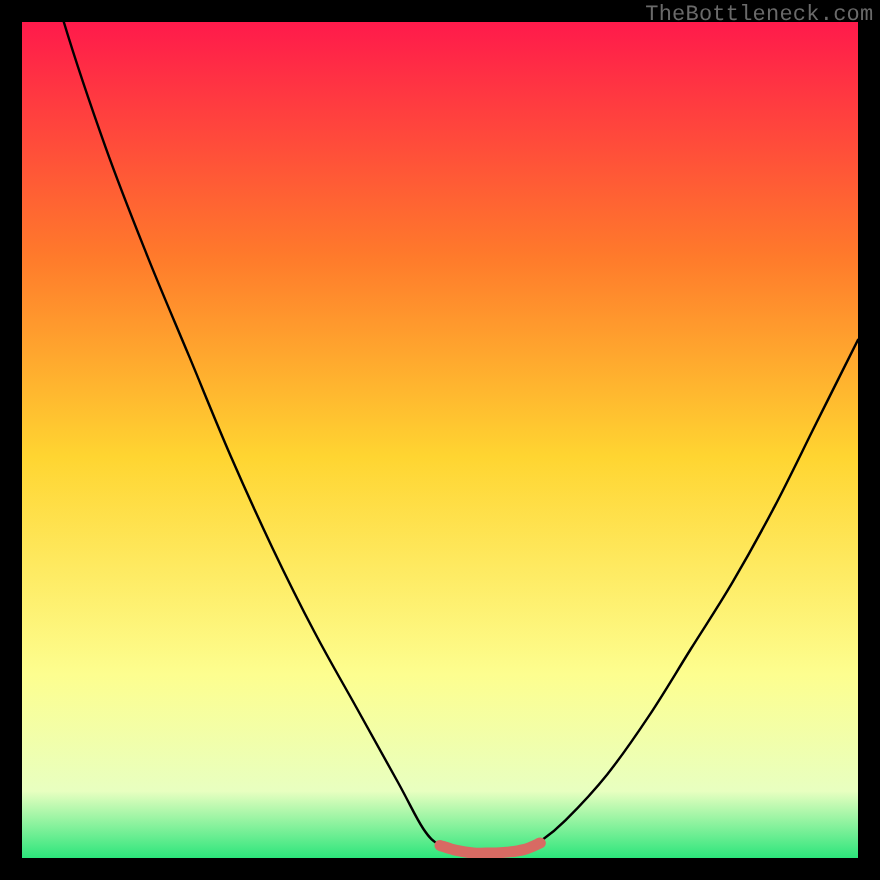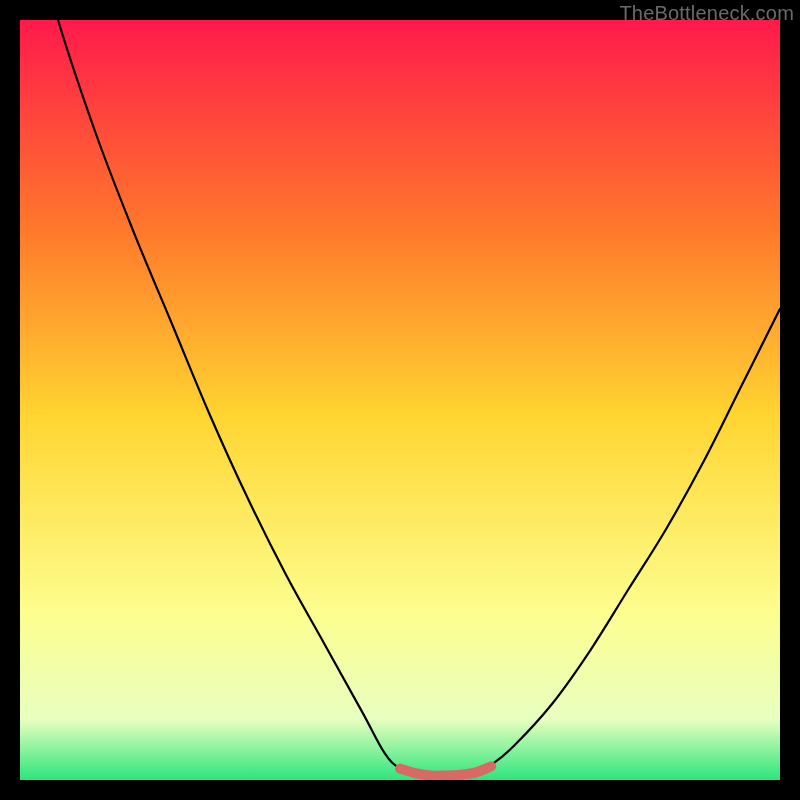--- a/index.html
+++ b/index.html
@@ -9,20 +9,21 @@
     height: 800px;
     background: #000;
     font-family: Arial, Helvetica, sans-serif;
     overflow: hidden;
   }
   .frame {
     position: relative;
     width: 800px;
     height: 800px;
     background: #000;
+    font-family: Liberation Mono, monospace;
   }
   .plot {
     position: absolute;
     left: 20px;
     top: 20px;
     width: 760px;
     height: 760px;
   }
   .watermark {
     position: absolute;

